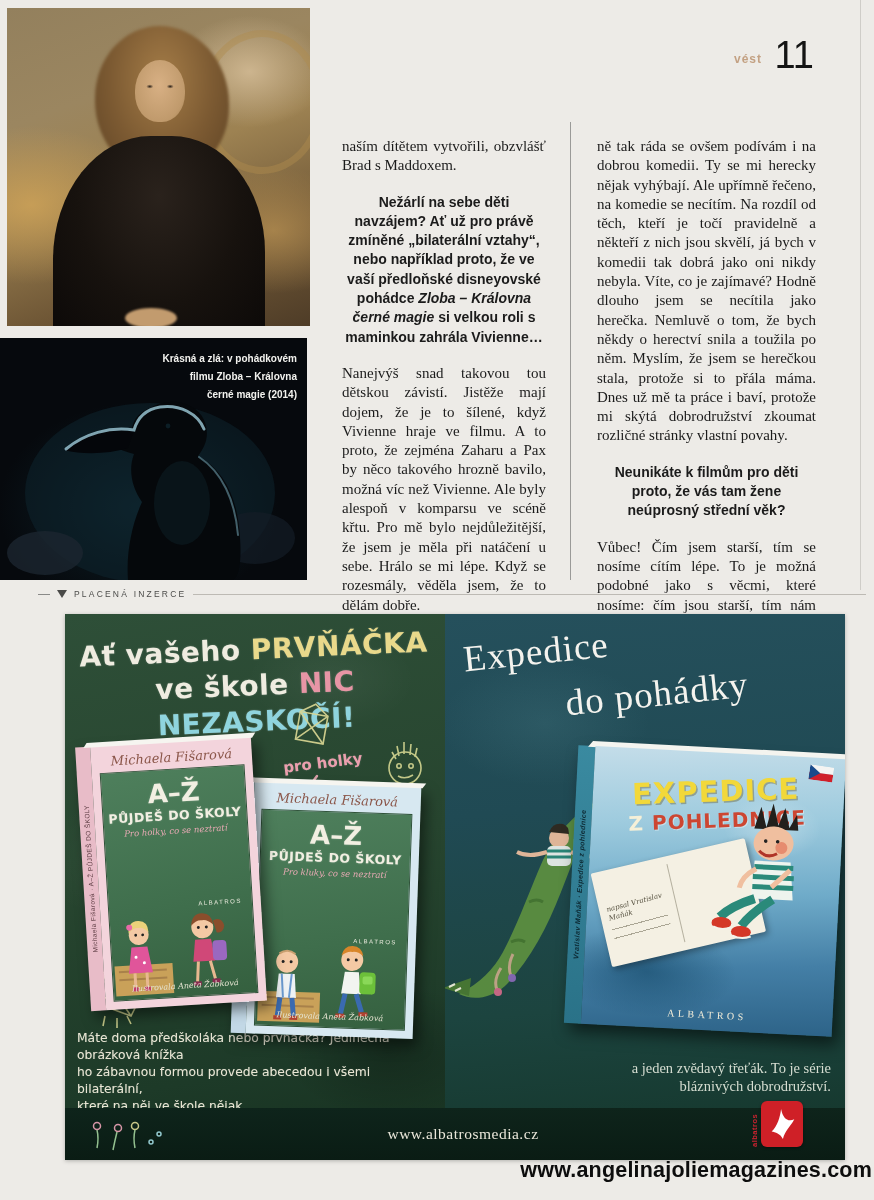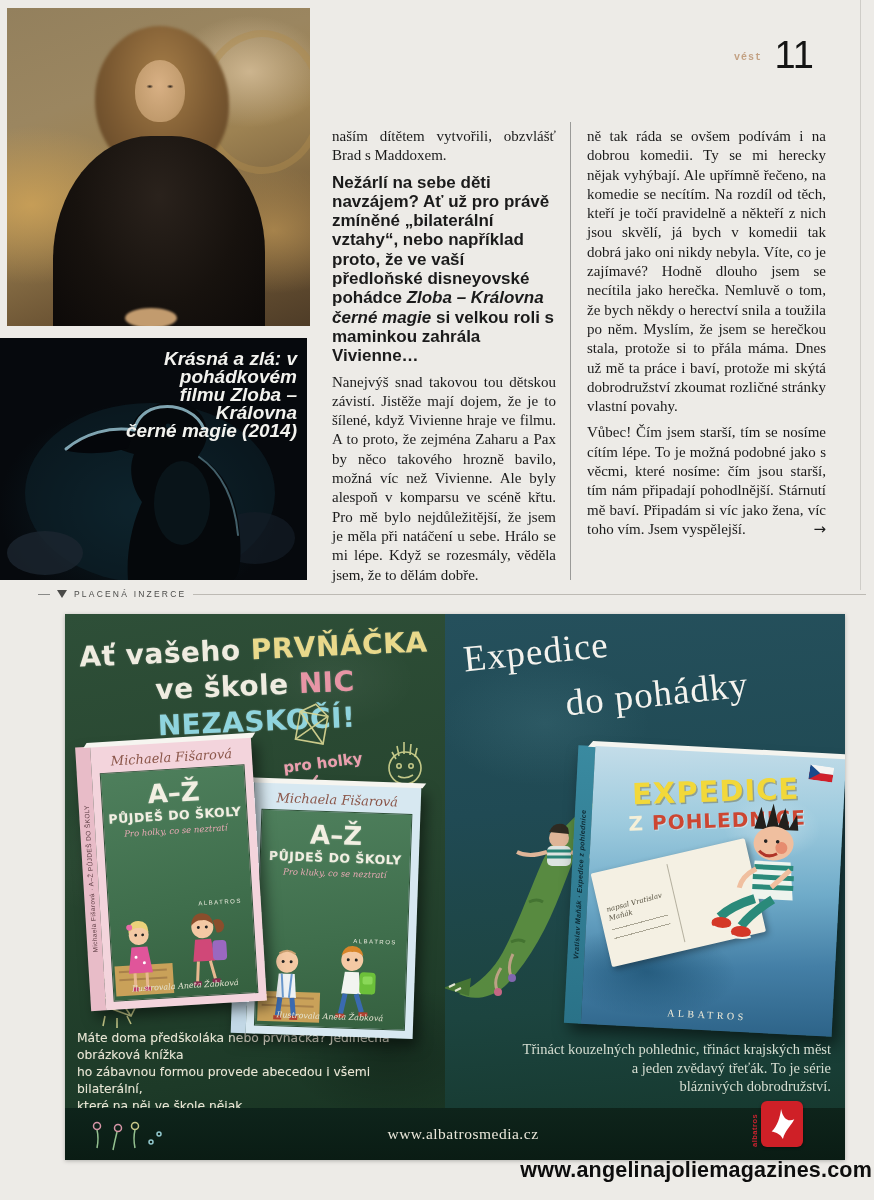--- a/index.html
+++ b/index.html
@@ -1,21 +1,21 @@
 <!DOCTYPE html>
 <html><head>
 <meta charset="utf-8">
 <style>
   html,body{margin:0;padding:0;background:#dddad5;}
   #page{position:relative;width:874px;height:1200px;background:#edebe7;overflow:hidden;
         font-family:"Liberation Serif",serif;color:#1b1b1b;}
 
   
-  .section-label{position:absolute;top:52px;right:112px;font-family:Liberation Mono, monospace;
-      font-weight:bold;font-size:10px;letter-spacing:1px;color:#c3a183;}
+  .section-label{position:absolute;top:52px;right:112px;font-family:Liberation Sans, sans-serif;
+      font-weight:bold;font-size:12px;letter-spacing:1px;color:#c3a183;}
   .page-number{position:absolute;top:34px;right:60px;font-family:"Liberation Sans",sans-serif;
       font-size:38px;color:#141414;}
 
   
   .photo1{position:absolute;left:7px;top:8px;width:303px;height:318px;overflow:hidden;
      background:
        radial-gradient(110px 80px at 80% 20%, rgba(210,186,148,.9) 0%, rgba(210,186,148,0) 70%),
        radial-gradient(160px 110px at 8% 62%, rgba(205,162,88,.85) 0%, rgba(205,162,88,0) 72%),
        radial-gradient(140px 90px at 88% 70%, rgba(188,148,84,.7) 0%, rgba(188,148,84,0) 70%),
        linear-gradient(160deg,#93805d 0%,#9b8660 28%,#9d8252 48%,#6f5736 76%,#4e3c27 100%);}
@@ -30,29 +30,29 @@
      radial-gradient(5px 3px at 80% 50%, #2a2018 0%, transparent 70%);}
   .p1-body{position:absolute;left:46px;top:128px;width:212px;height:200px;
      background:radial-gradient(ellipse at 50% 30%, #2a221c 0%, #17120e 55%, #0c0908 100%);
      border-radius:46% 44% 0 0 / 62% 58% 0 0;filter:blur(.5px);}
   .p1-hand{position:absolute;left:118px;top:300px;width:52px;height:20px;border-radius:50%;
      background:#c29b6e;filter:blur(1px);}
 
   .photo2{position:absolute;left:0;top:338px;width:307px;height:242px;overflow:hidden;
      background:radial-gradient(200px 150px at 45% 70%, #0d2129 0%, #06090d 70%),#05070a;}
   .caption{position:absolute;top:12px;right:10px;width:195px;text-align:right;
-     font-family:"Liberation Sans",sans-serif;font-style:italic;font-weight:bold;
-     font-size:19px;line-height:18px;color:#f2f2ee;}
+     font-family:"Liberation Sans",sans-serif;font-weight:bold;
+     font-size:10px;line-height:18px;color:#f2f2ee;}
 
   
   .col{position:absolute;top:120px;font-size:15px;line-height:19.3px;text-align:justify;}
   #col1{left:325px;width:238px;}
   #col2{left:580px;width:253px;}
-  .col p{margin:7px;}
-  .q{font-family:"Liberation Sans",sans-serif;font-weight:bold;font-size:17px;text-align:left;}
+  .col p{margin:17px;}
+  .q{font-family:"Liberation Sans",sans-serif;font-weight:bold;font-size:14px;text-align:center;}
   .q .qi{font-style:italic;}
   .col-divider{position:absolute;left:570px;top:122px;width:1px;height:458px;background:#9a9a98;}
   .arrow-next{float:right;font-family:"DejaVu Sans",sans-serif;font-size:15px;}
 
   
   .inzerce-row{position:absolute;left:38px;top:589px;width:828px;display:flex;align-items:center;gap:7px;}
   .inz-tick{width:12px;height:1px;background:#8a8a88;}
   .inz-tri{width:0;height:0;border-left:5px solid transparent;border-right:5px solid transparent;
      border-top:8px solid #4a4a48;}
   .inz-label{font-family:"Liberation Sans",sans-serif;font-size:8.5px;letter-spacing:2.2px;color:#4c4c4a;}
@@ -219,20 +219,21 @@
   <section class="col" id="col1">
     <p>naším dítětem vytvořili, obzvlášť Brad s Maddoxem.</p>
     <p class="q"><span>Nežárlí na sebe děti navzájem? Ať už pro právě zmíněné „bilaterální vztahy“, nebo například proto, že ve vaší předloňské disneyovské pohádce </span><span class="qi">Zloba – Královna černé magie</span><span> si velkou roli s maminkou zahrála Vivienne…</span></p>
     <p>Nanejvýš snad takovou tou dětskou závistí. Jistěže mají dojem, že je to šílené, když Vivienne hraje ve filmu. A to proto, že zejména Zaharu a Pax by něco takového hrozně bavilo, možná víc než Vivienne. Ale byly alespoň v komparsu ve scéně křtu. Pro mě bylo nejdůležitější, že jsem je měla při natáčení u sebe. Hrálo se mi lépe. Když se rozesmály, věděla jsem, že to dělám dobře.</p>
   </section>
 
   <div class="col-divider"></div>
 
   <section class="col" id="col2">
     <p>ně tak ráda se ovšem podívám i na dobrou komedii. Ty se mi herecky nějak vyhýbají. Ale upřímně řečeno, na komedie se necítím. Na rozdíl od těch, kteří je točí pravidelně a někteří z nich jsou skvělí, já bych v komedii tak dobrá jako oni nikdy nebyla. Víte, co je zajímavé? Hodně dlouho jsem se necítila jako herečka. Nemluvě o tom, že bych někdy o herectví snila a toužila po něm. Myslím, že jsem se herečkou stala, protože si to přála máma. Dnes už mě ta práce i baví, protože mi skýtá dobrodružství zkoumat rozličné stránky vlastní povahy.</p>
+    <p class="q">Neunikáte k filmům pro děti proto, že vás tam žene neúprosný střední věk?</p>
     <p><span>Vůbec! Čím jsem starší, tím se nosíme cítím lépe. To je možná podobné jako s věcmi, které nosíme: čím jsou starší, tím nám připadají pohodlnější. Stárnutí mě baví. Připadám si víc jako žena, víc toho vím. Jsem vyspělejší.</span> <span class="arrow-next">→</span></p>
   </section>
 
   <div class="inzerce-row">
     <div class="inz-tick"></div>
     <div class="inz-tri"></div>
     <span class="inz-label">PLACENÁ INZERCE</span>
     <div class="inz-line"></div>
   </div>
 
@@ -429,21 +430,21 @@
             <path d="M42 96 Q20 104 8 116 M60 96 Q40 110 30 124" stroke="#2a8a7a" stroke-width="9" fill="none"></path>
             <ellipse cx="10" cy="122" rx="10" ry="6" fill="#d43828"></ellipse>
             <ellipse cx="30" cy="130" rx="10" ry="6" fill="#d43828"></ellipse>
             <path d="M2 126 Q10 130 20 126 M22 134 Q30 138 40 134" stroke="#f4f2ea" stroke-width="2" fill="none"></path>
           </svg>
           <div class="exp-pub">ALBATROS</div>
         </div>
       </div>
 
       <div class="right-caption">
-        <span>Třináct kouzelných pohlednic, třináct krajských měst</span><br>
+        <br>
         <span>a jeden zvědavý třeťák. To je série</span><br>
         <span>bláznivých dobrodružství.</span>
       </div>
     </div>
 
     <div class="ad-strip">
       <div class="ad-url">www.albatrosmedia.cz</div>
     </div>
 
     <div class="alb-logo">

